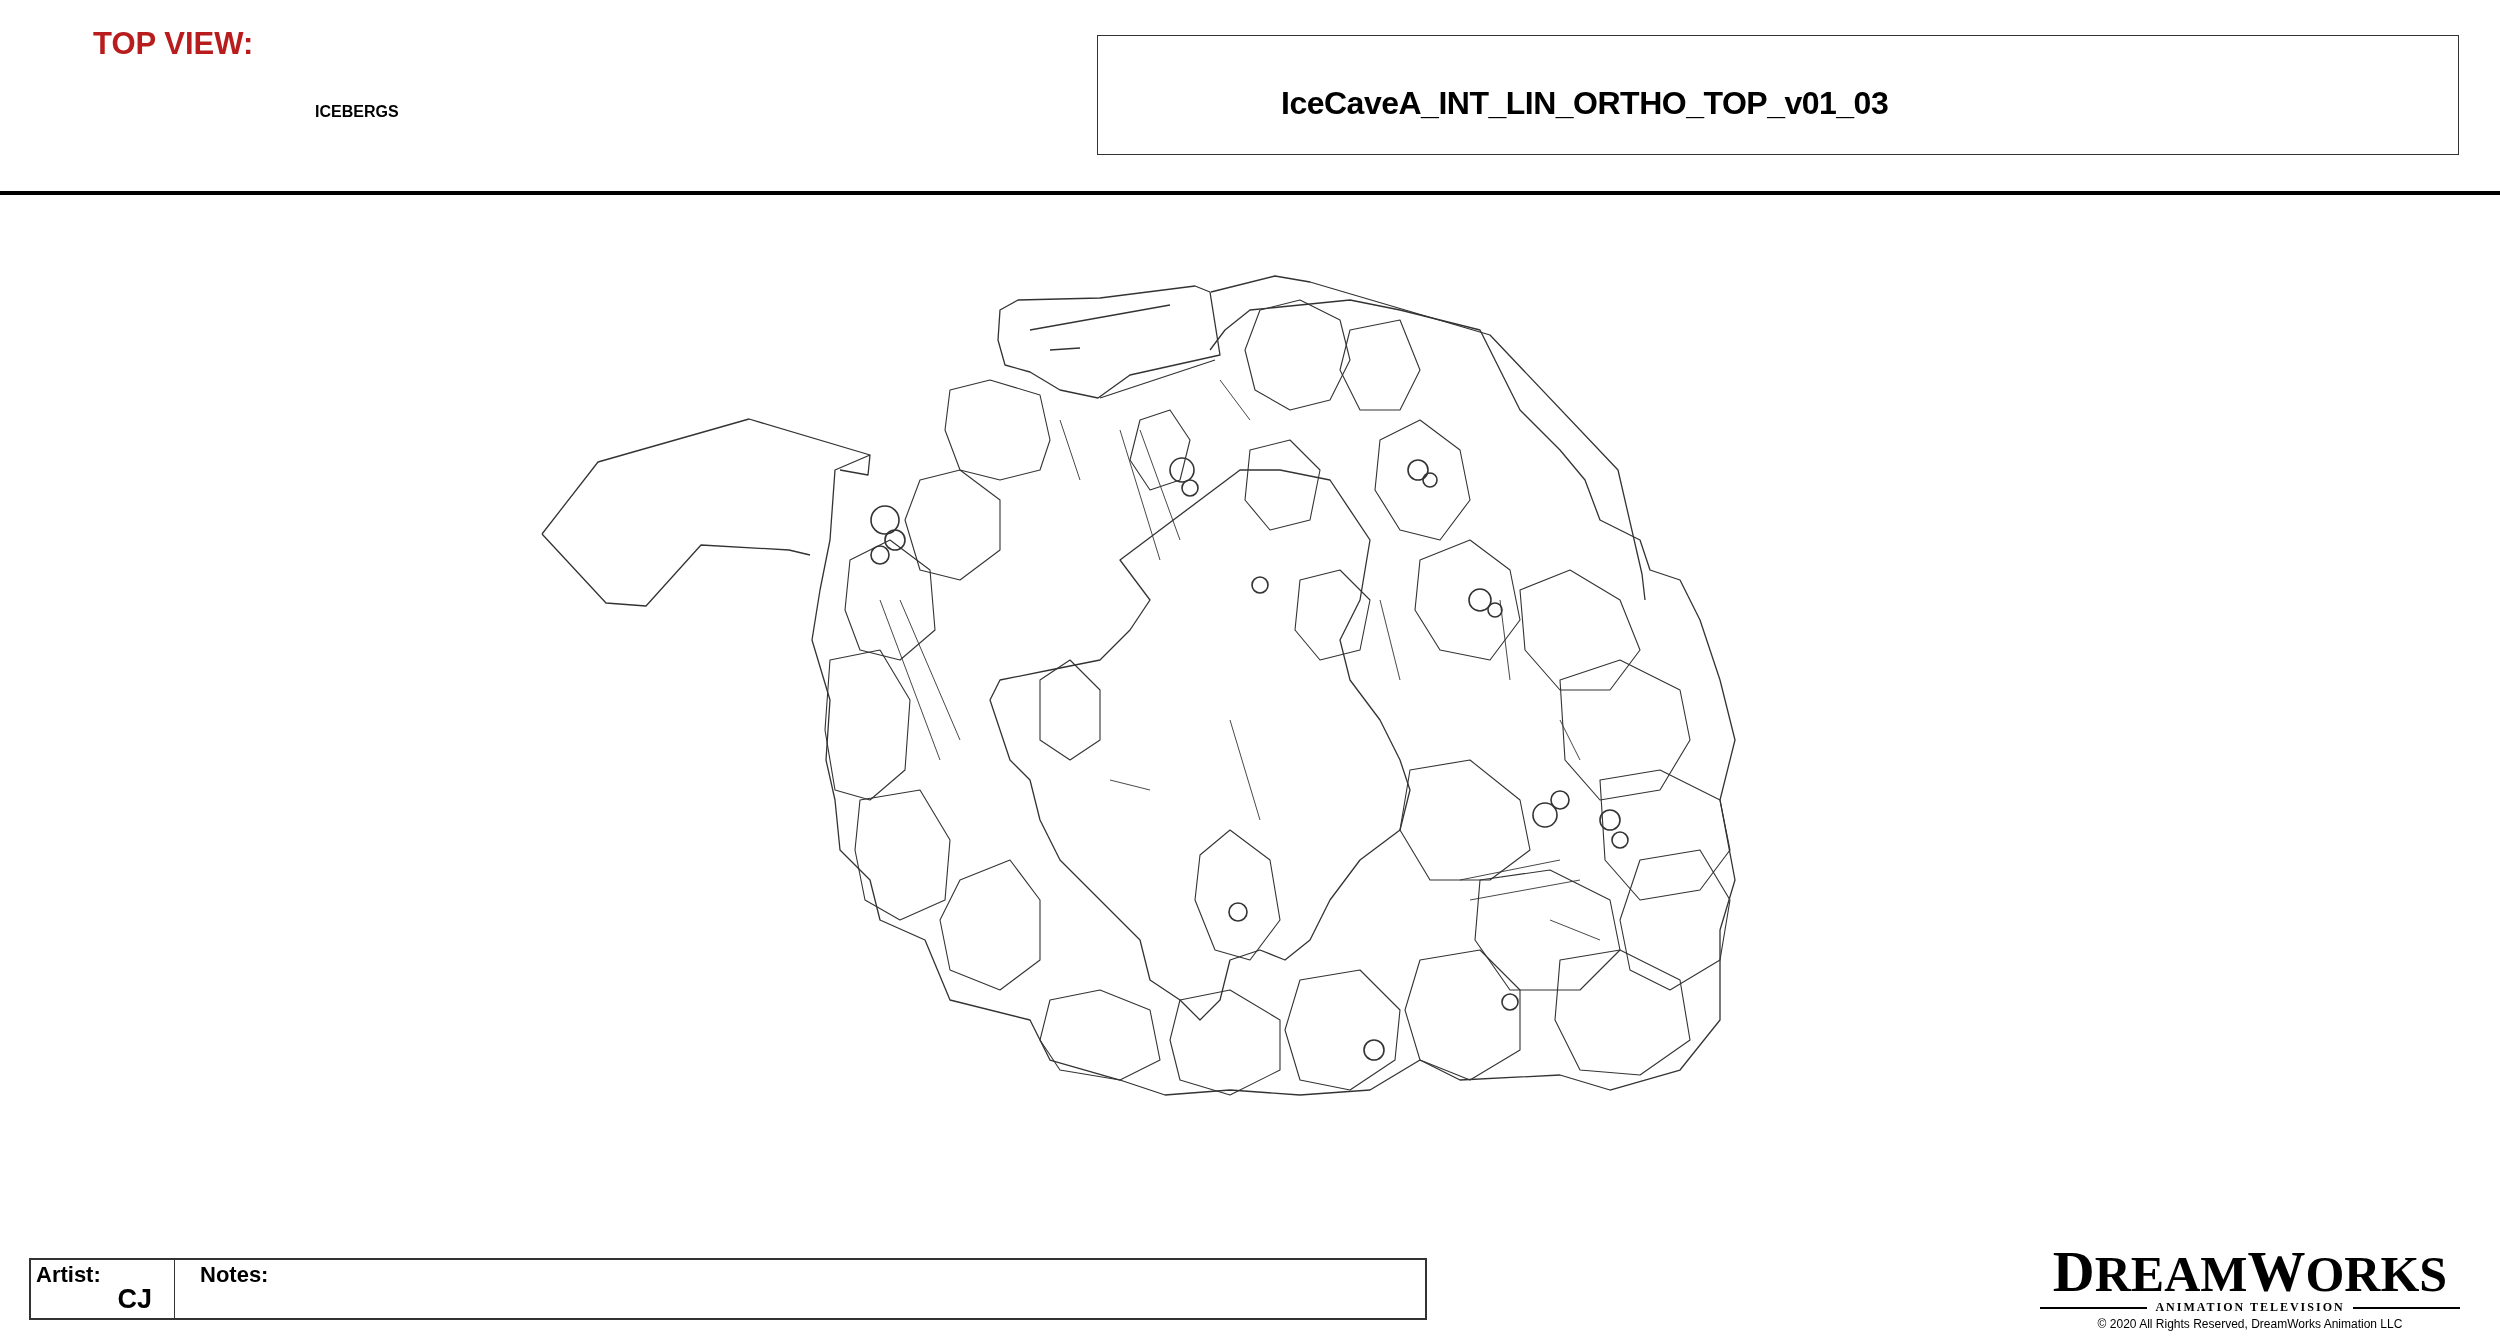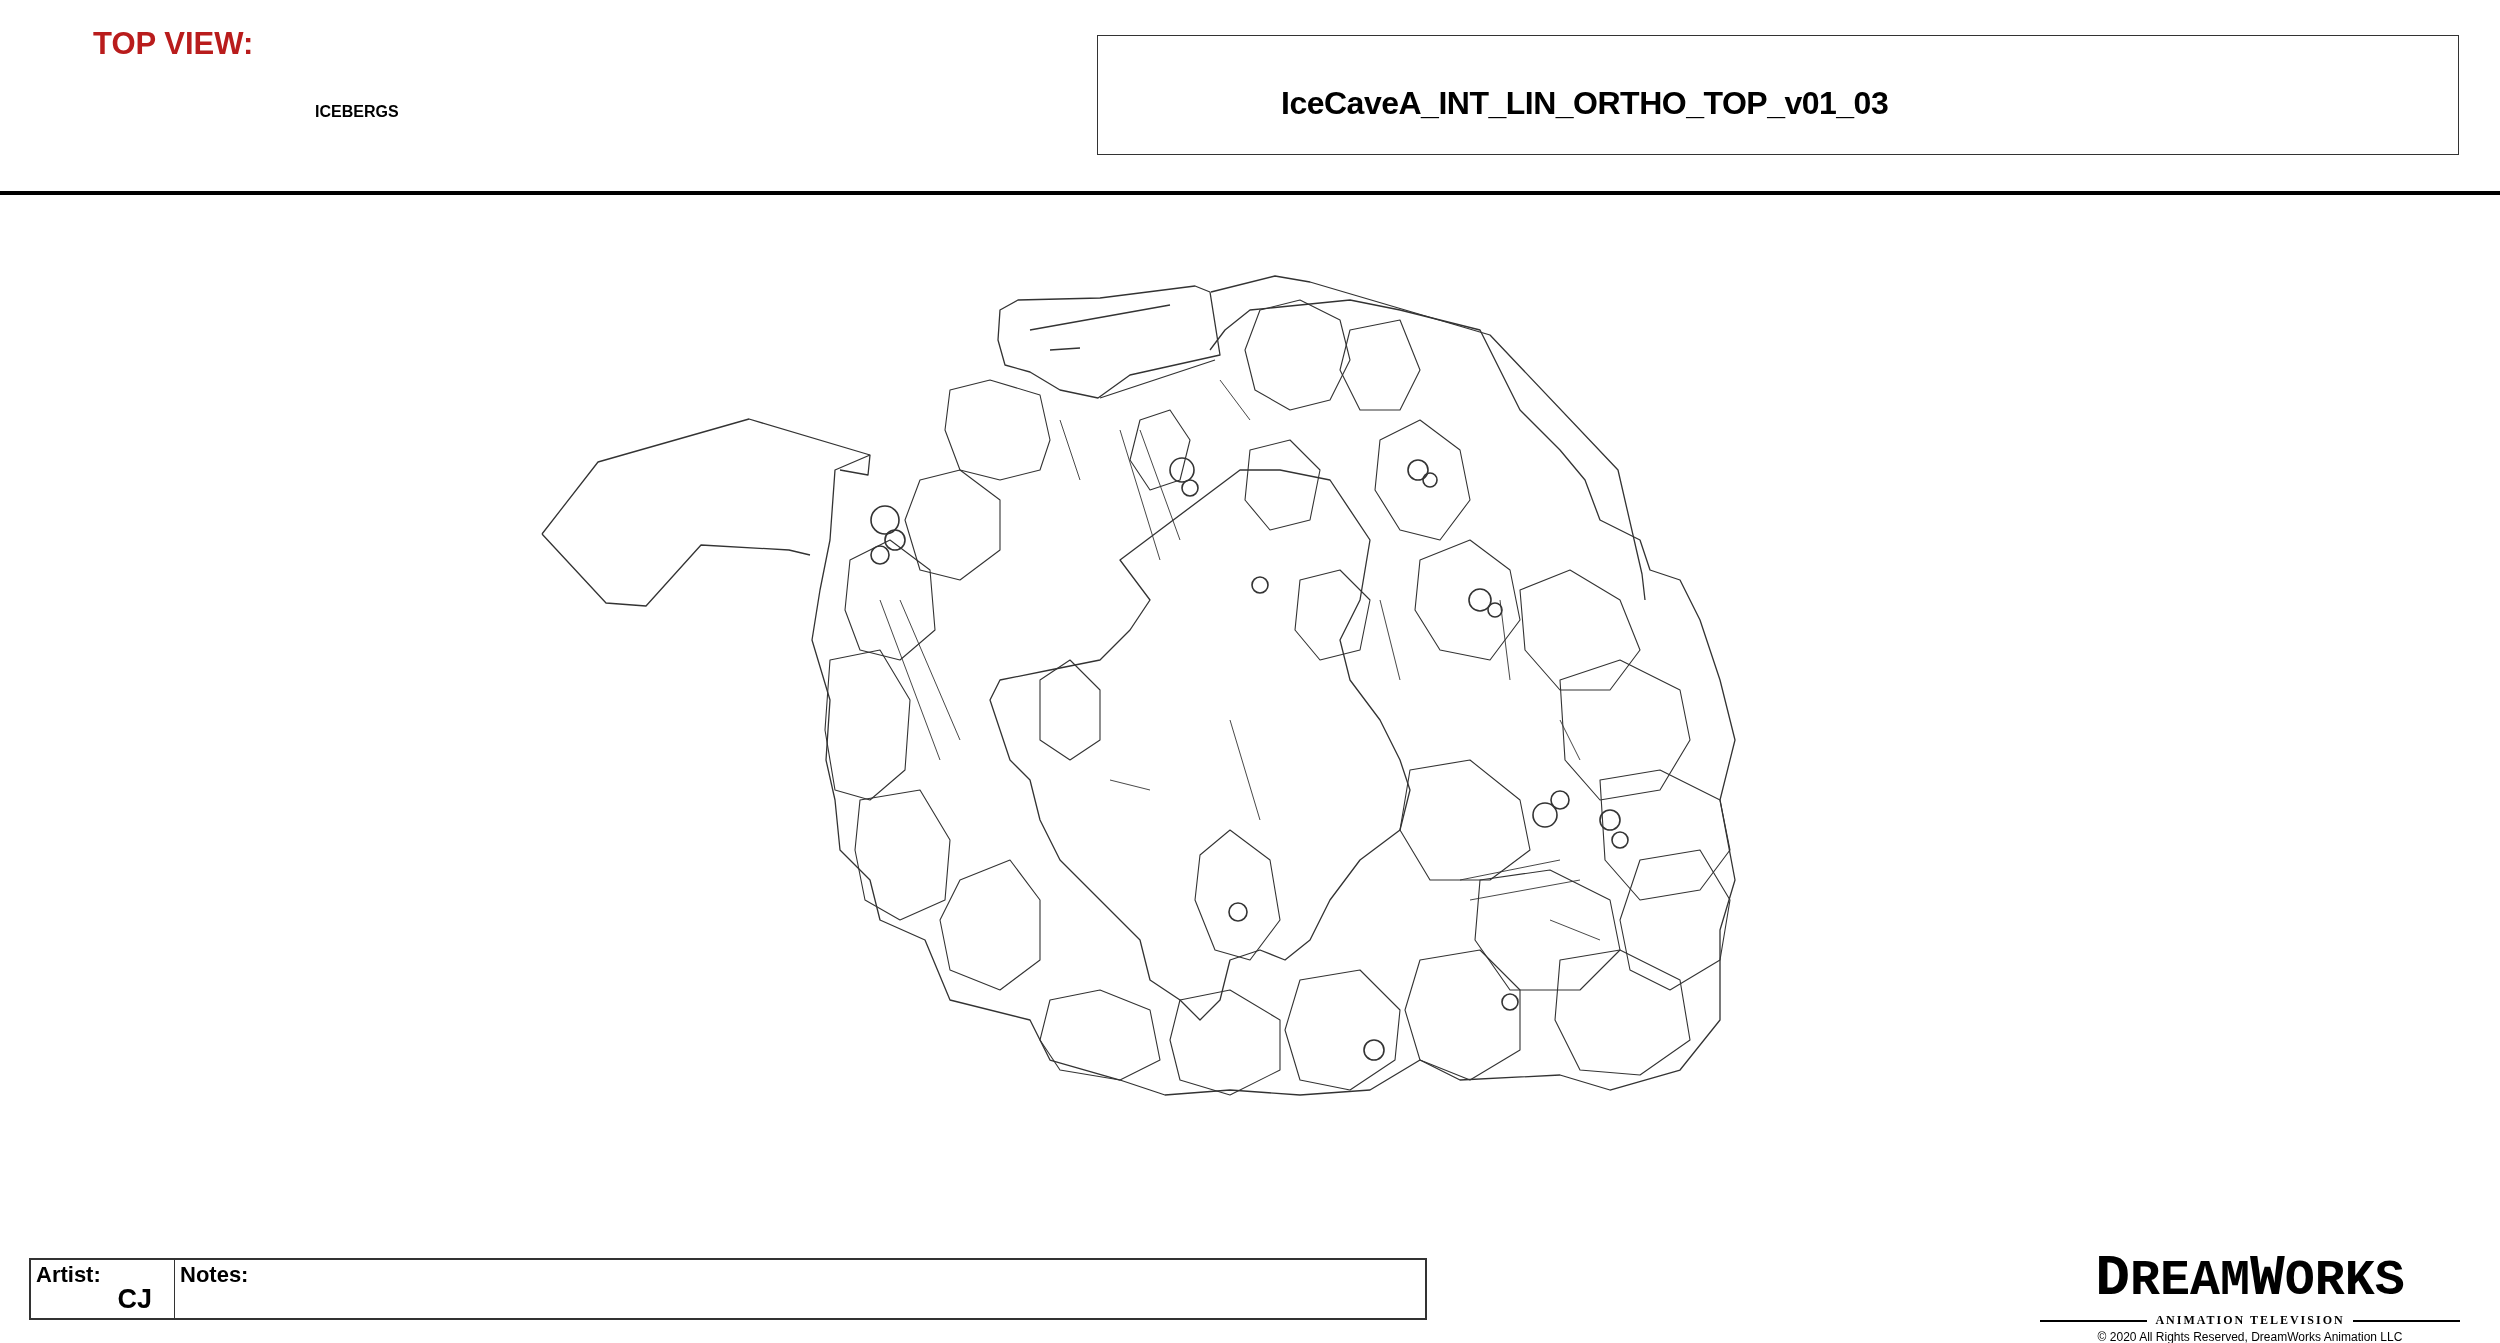--- a/index.html
+++ b/index.html
@@ -3,27 +3,27 @@
 <meta charset="utf-8">
 <style>
   html, body { margin:0; padding:0; background:#ffffff; }
   body { width:2500px; height:1343px; position:relative; overflow:hidden; font-family:"Liberation Sans", sans-serif; color:#000; }
   .view-label { position:absolute; left:93px; top:26px; font-size:31px; font-weight:bold; color:#b91c1c; letter-spacing:0px; }
   .section-label { position:absolute; left:315px; top:103px; font-size:16px; font-weight:bold; }
   .title-box { position:absolute; left:1097px; top:35px; width:1362px; height:120px; border:1.5px solid #333; box-sizing:border-box; }
   .title-text { position:absolute; left:183px; top:49px; font-size:32px; font-weight:bold; letter-spacing:-0.5px;text-align:center; }
   .separator { position:absolute; left:0; top:191px; width:2500px; height:4px; background:#000; }
   .drawing { position:absolute; left:0; top:0; width:2500px; height:1343px; }
-  .info-table { position:absolute; left:29px; top:1258px; width:1398px; height:62px; border:2px solid #333; box-sizing:border-box; display:flex; }
+  .info-table { position:absolute; left:29px; top:1258px; width:1398px; height:62px; border:2px solid #333; box-sizing:border-box; display:flex;gap:20px; }
   .cell { position:relative; height:100%; border-right:1.5px solid #333; box-sizing:border-box; }
   .cell:last-child { border-right:none; }
   .cell-label { position:absolute; left:5px; top:2px; font-size:22px; font-weight:bold; }
   .cell-value { position:absolute; right:22px; top:24px; font-size:27px; font-weight:bold; }
   .logo { position:absolute; left:2040px; top:1244px; width:420px; text-align:center; }
-  .logo-main { font-family:Liberation Mono, monospace; font-weight:bold; font-size:50px; letter-spacing:0px; line-height:69px; }
+  .logo-main { font-family:Liberation Serif, serif; font-weight:bold; font-size:50px; letter-spacing:0px; line-height:55px; }
   .logo-main .big { font-size:58px; }
   .logo-sub-row { display:flex; align-items:center; justify-content:center; gap:8px; margin-top:-2px; }
   .logo-rule { flex:1; height:2px; background:#000; }
   .logo-sub { font-family:"Liberation Serif", serif; font-weight:bold; font-size:12px; letter-spacing:2px; }
   .copyright { font-size:12px; margin-top:2px; }
 </style>
 </head>
 <body>
 
 <div class="view-label">TOP VIEW:</div>

